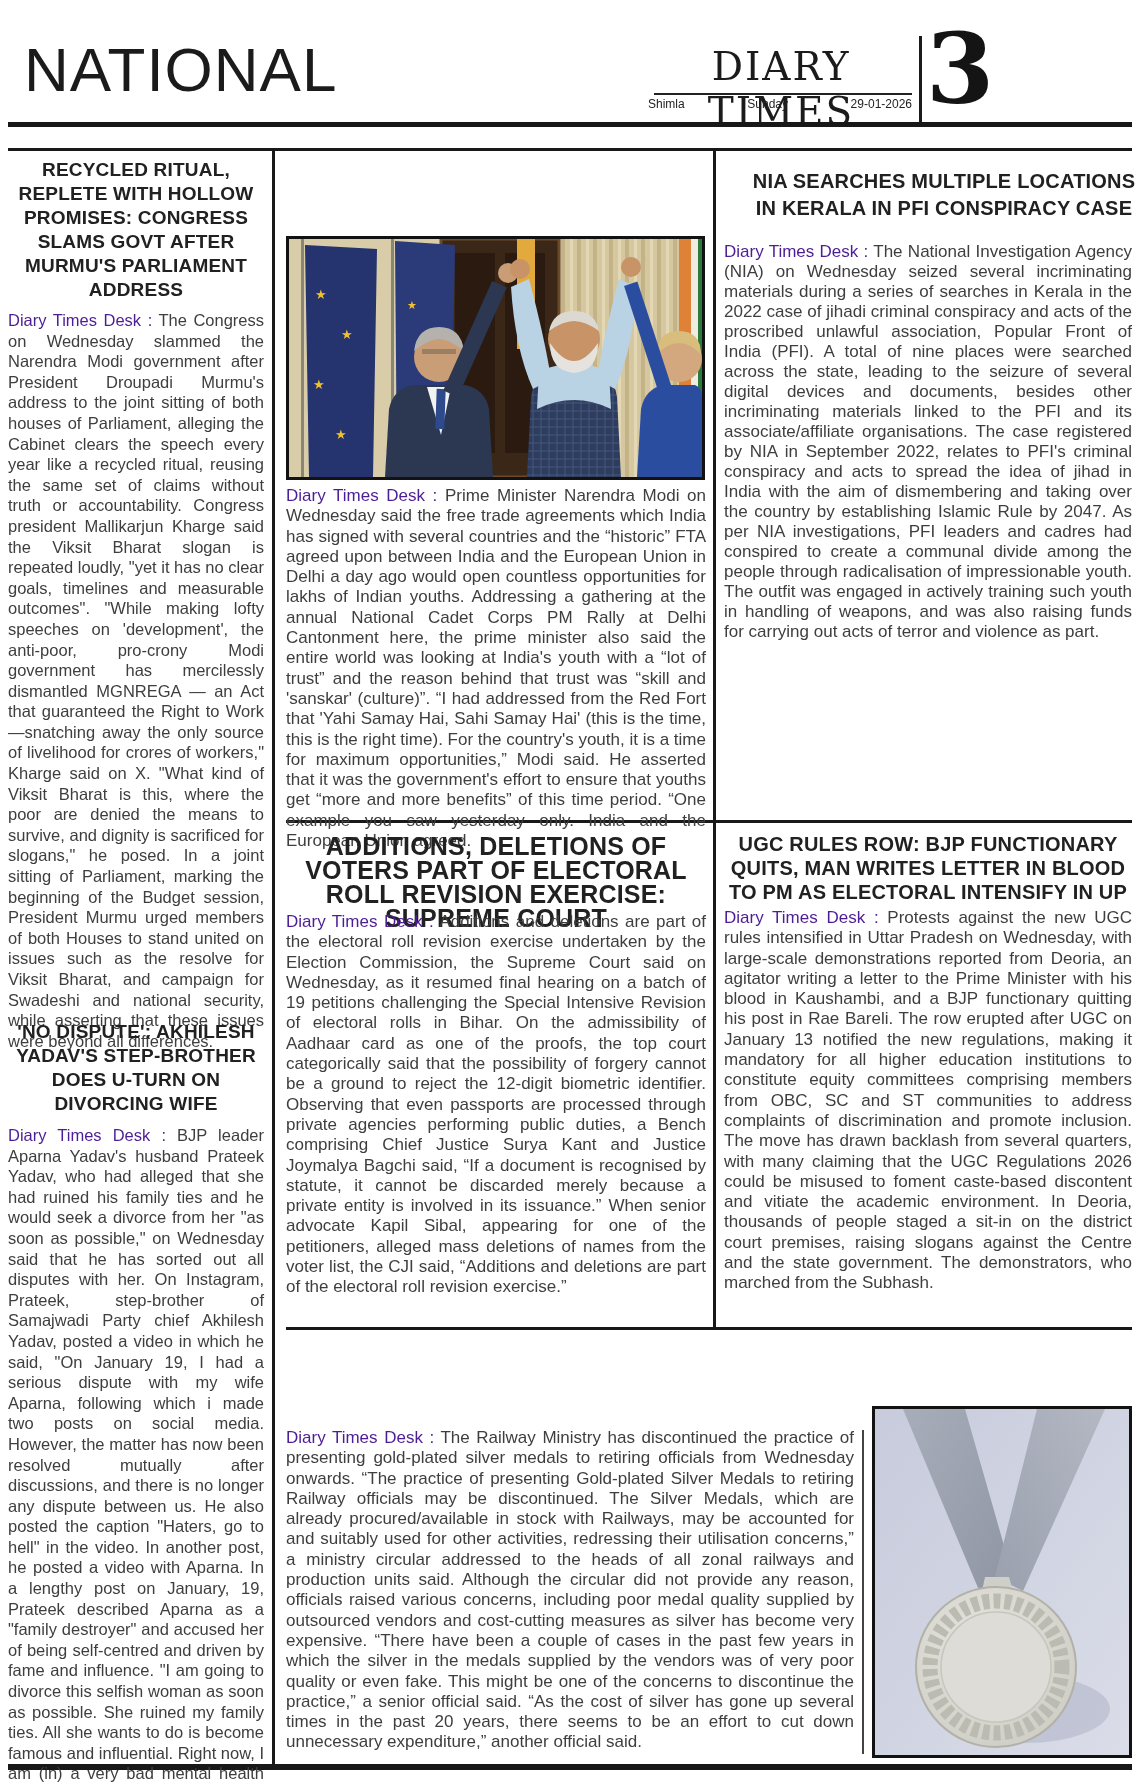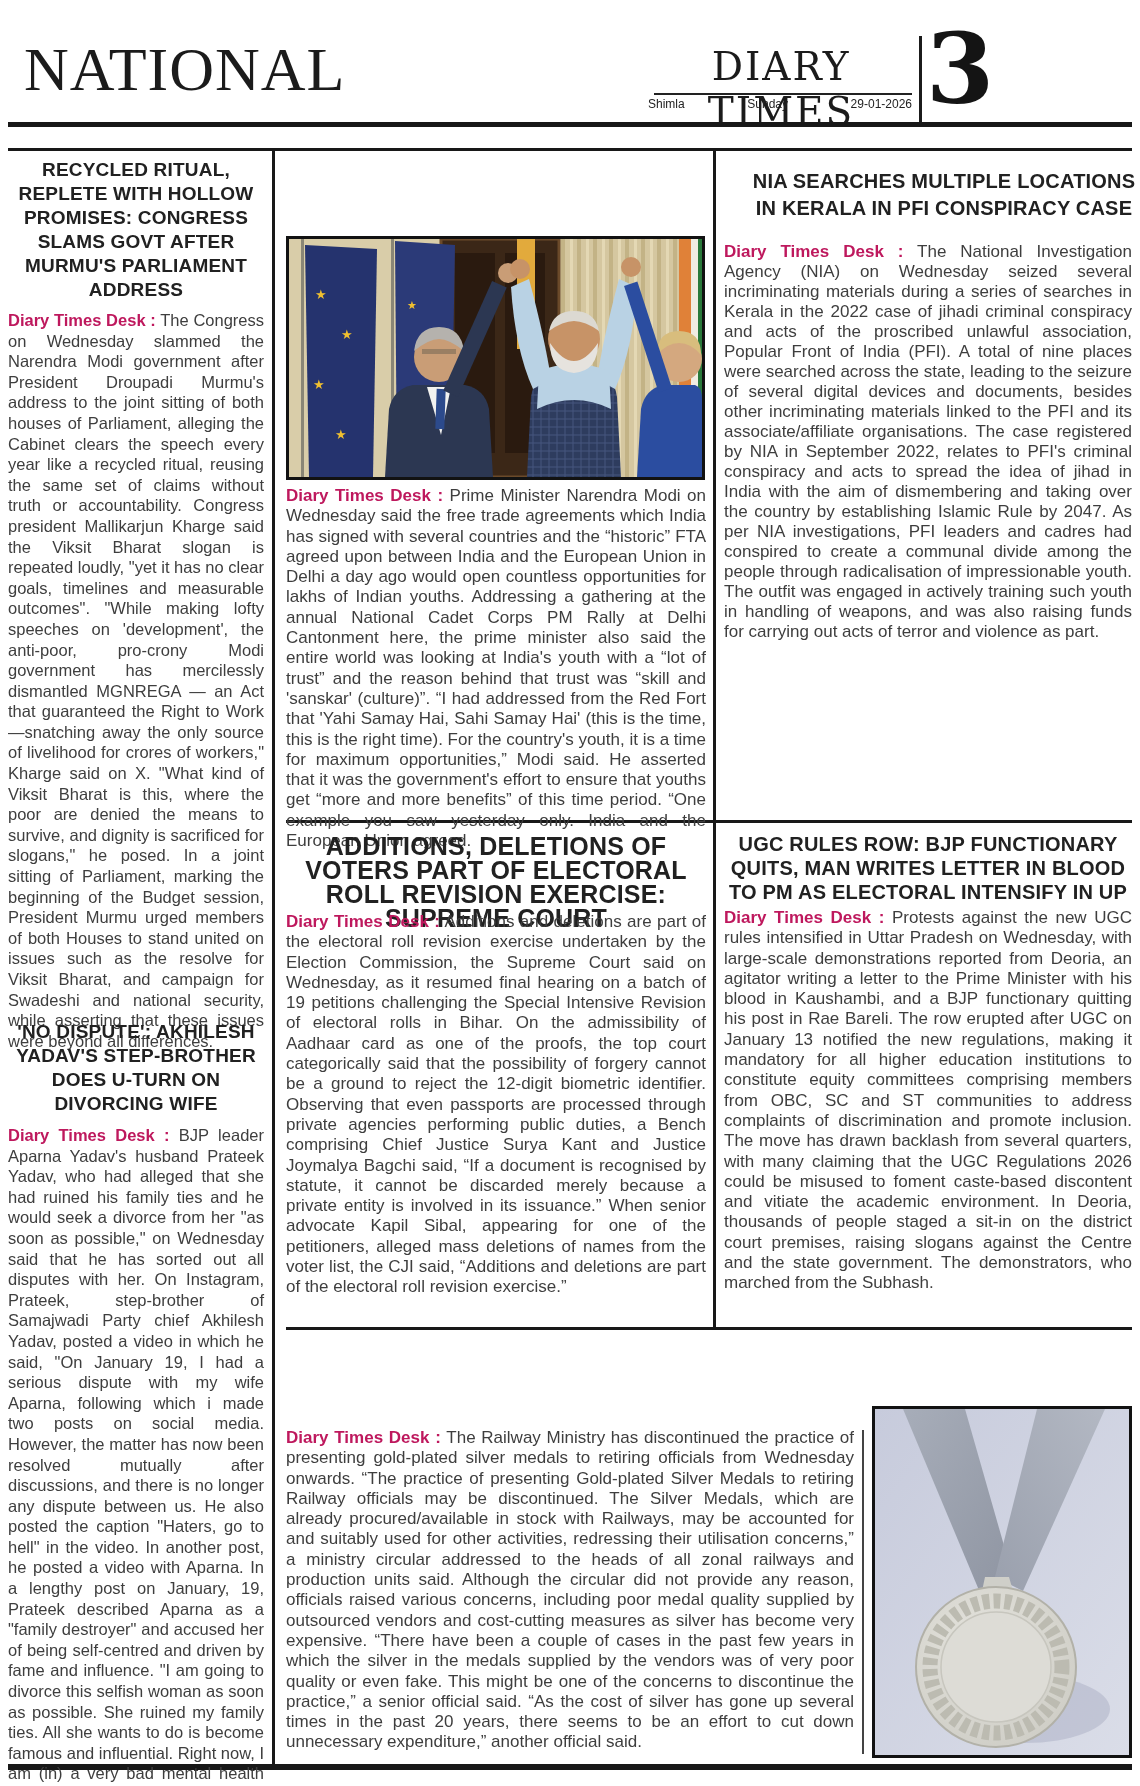--- a/index.html
+++ b/index.html
@@ -1,20 +1,20 @@
 <!DOCTYPE html>
 <html><head>
 <meta charset="utf-8">
 <style>
   html,body{margin:0;padding:0;background:#ffffff;}
   .page{position:relative;width:1140px;height:1786px;background:#ffffff;overflow:hidden;
         font-family:"Liberation Sans",sans-serif;}
   .abs{position:absolute;}
   
-  .section-title{left:24px;top:34px;font-family:Liberation Serif, serif;
+  .section-title{left:24px;top:34px;font-family:Liberation Sans, sans-serif;
      font-size:62px;color:#1b1b1b;letter-spacing:1px;font-weight:500;}
   .masthead{left:650px;top:44px;width:262px;text-align:center;
      font-family:"DejaVu Serif","Liberation Serif",serif;font-size:39px;color:#1b1b1b;letter-spacing:2px;}
   .masthead-rule{left:654px;top:93px;width:258px;height:2px;background:#222;}
   .dateline{left:648px;top:97px;width:264px;display:flex;justify-content:space-between;
      font-family:Liberation Sans, sans-serif;font-size:12px;color:#222;}
   .head-vline{left:919px;top:36px;width:3px;height:88px;background:#1b1b1b;}
   .page-num{left:926px;top:18px;font-family:"DejaVu Serif","Liberation Serif",serif;
      font-size:98px;line-height:1.05;font-weight:bold;color:#141414;}
   
@@ -22,21 +22,21 @@
   
   .headline{font-weight:800;color:#212121;text-align:center;letter-spacing:0.2px;}
   .h-col1{font-size:19px;line-height:24px;}
   .h-fta{font-size:20.5px;line-height:25px;}
   .h-nia{font-size:20px;line-height:27px;}
   .h-elec{font-size:25px;line-height:24px;}
   .h-ugc{font-size:20px;line-height:24px;}
   .h-rail{font-size:22px;line-height:37px;}
   .body{font-size:17px;line-height:20.3px;color:#3e3e3e;text-align:justify;}
   .body-col1{font-size:16.5px;line-height:20.6px;}
-  .byline{font-weight:700;color:#be185d;}
+  .byline{font-weight:400;color:#4c1d95;}
   .photo-frame{border:3px solid #121212;background:#d8cba6;}
   .photo-frame svg{display:block;}
 </style>
 </head>
 <body>
 
 <div class="page">
 
   <div class="abs section-title">NATIONAL</div>
   <div class="abs masthead">DIARY TIMES</div>

